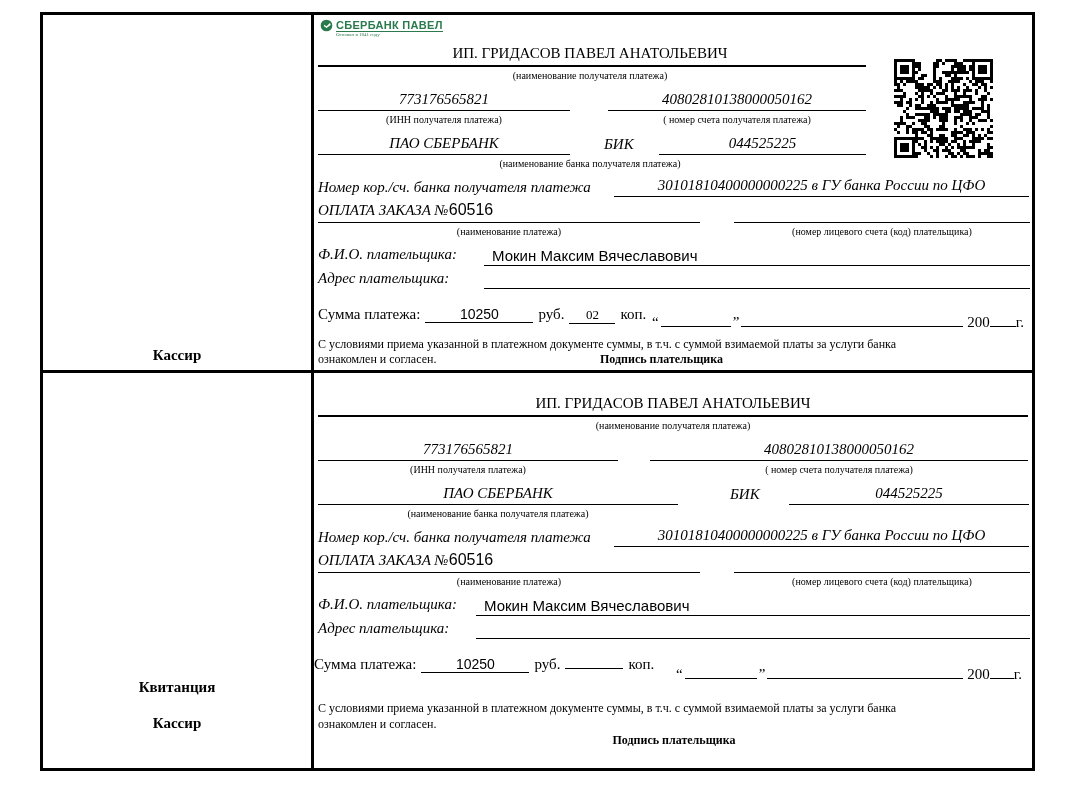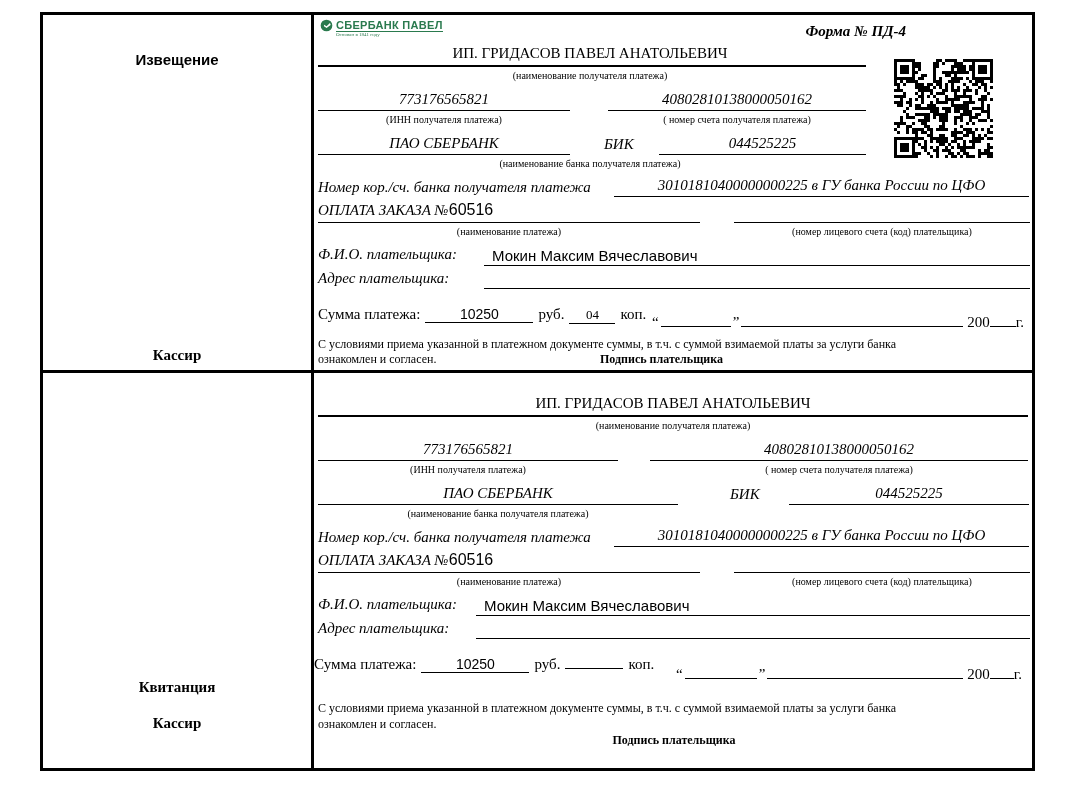--- a/index.html
+++ b/index.html
@@ -38,36 +38,34 @@
   .fio-val { font-size:15px; white-space:nowrap; }
 </style>
 </head>
 <body>
 
 <div class="sheet">
  <div class="ftable">
 
   <div class="frow row1">
     <div class="lcell">
-      <div class="stub-title sans" style="top:36px">Извещение</div>
       <div class="stub-title serif" style="top:332px">Кассир</div>
     </div>
     <div class="rcell">
 
       <div class="abs logo" style="left:6px;top:4px">
         <svg width="13" height="13" viewBox="0 0 20 20">
           <path d="M10 1a9 9 0 1 0 0 18 9 9 0 0 0 0-18zm5.3 5.2c.6.9 1 1.9 1.1 3l-6.3 4.7-4-2.7.1-2.4 3.9 2.5z" fill="#2a7a4e"></path>
         </svg>
         <div>
           <span class="logo-name" style="color: rgb(42, 122, 78); border-color: rgb(42, 122, 78);">СБЕРБАНК ПАВЕЛ</span>
           <span class="logo-tag" style="color: rgb(42, 122, 78); border-color: rgb(42, 122, 78);">Основан в 1841 году</span>
         </div>
       </div>
 
-      <div class="abs formcode" style="left:380px;top:8px;width:212px;text-align:right">Форма № ПД-4</div>
 
       <div class="abs title ctr" style="left:0;top:30px;width:552px">ИП. ГРИДАСОВ ПАВЕЛ АНАТОЛЬЕВИЧ</div>
       <div class="ln2" style="left:4px;top:50px;width:548px"></div>
       <div class="abs cap ctr" style="left:0;top:55px;width:552px">(наименование получателя платежа)</div>
 
       <div class="abs val ctr" style="left:4px;top:76px;width:252px">773176565821</div>
       <div class="ln" style="left:4px;top:95px;width:252px"></div>
       <div class="abs cap ctr" style="left:4px;top:99px;width:252px">(ИНН получателя платежа)</div>
 
       <div class="abs val ctr" style="left:294px;top:76px;width:258px">40802810138000050162</div>
@@ -649,21 +647,21 @@
       <div class="abs sans fio-val" style="left:178px;top:232px">Мокин Максим Вячеславович</div>
       <div class="ln" style="left:170px;top:250px;width:546px"></div>
 
       <div class="abs val" style="left:4px;top:255px">Адрес плательщика:</div>
       <div class="ln" style="left:170px;top:273px;width:546px"></div>
 
       <div class="abs sumrow" style="left:4px;top:279px">
         <span class="serif">Сумма платежа:</span>
         <span class="amt sans">10250</span>
         <span class="serif">руб.</span>
-        <span class="kopbox serif">04</span>
+        <span class="kopbox serif">02</span>
         <span class="serif">коп.</span>
       </div>
 
       <div class="abs daterow" style="left:336px;top:298px">
         <span class="q">“</span>
         <span class="dl" style="width:70px"></span>
         <span class="q">”</span>
         <span class="dl" style="width:222px"></span>
         <span style="margin-left:4px">200</span>
         <span class="dl" style="width:26px"></span>

